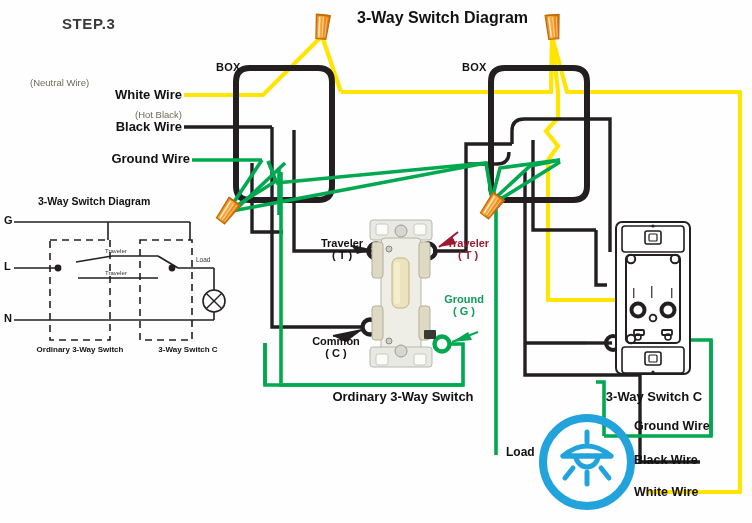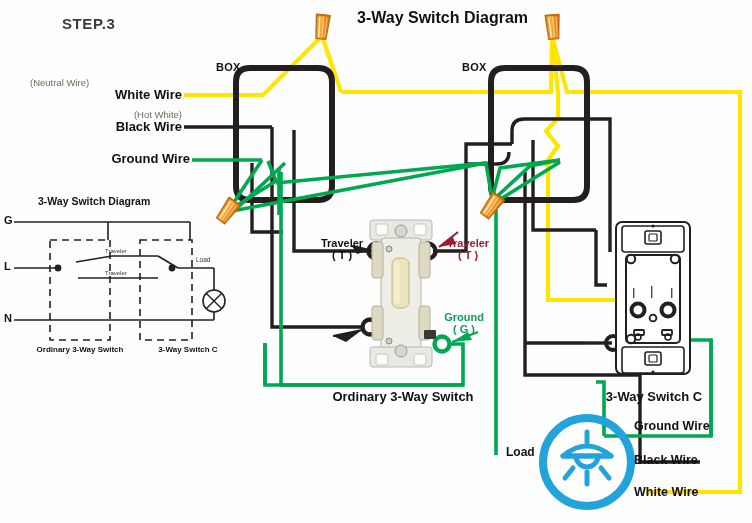--- a/index.html
+++ b/index.html
@@ -8,21 +8,21 @@
   #stage{position:relative;width:752px;height:523px;background:#fefefe;}
   #wiring{position:absolute;left:0;top:0;width:752px;height:523px;}
   .lbl{position:absolute;white-space:nowrap;line-height:1.05;}
   .step{left:62px;top:16px;font-size:15px;font-weight:bold;color:#3a3a3a;letter-spacing:.6px;}
   .title{left:357px;top:10px;font-size:16px;font-weight:bold;color:#111;}
   .sub{font-size:9.5px;color:#6e6a58;font-weight:normal;}
   .wirelabel{font-size:13px;font-weight:bold;color:#111;text-align:right;}
   .boxlbl{font-size:11px;font-weight:bold;color:#111;letter-spacing:.3px;}
   .term{font-size:11px;font-weight:bold;color:#111;text-align:center;}
   .term.red{color:#9e1b32;}
-  .term.grn{color:#0f9e58;margin-top:18px;}
+  .term.grn{color:#0f9e58;}
   .devname{font-size:13px;font-weight:bold;color:#111;text-align:center;}
   .schem-title{font-size:10.5px;font-weight:bold;color:#111;}
   .schem-node{font-size:11px;font-weight:bold;color:#111;}
   .schem-trav{font-size:6px;color:#333;}
   .schem-load{font-size:6.5px;color:#333;}
   .schem-cap{font-size:8px;font-weight:bold;color:#111;text-align:center;}
   .loadlbl{font-size:12px;font-weight:bold;color:#111;}
   .rlbl{font-size:12.5px;font-weight:bold;color:#111;}
 </style>
 </head>
@@ -284,39 +284,43 @@
 
 <div class="lbl step">STEP.3</div>
 <div class="lbl title">3-Way Switch Diagram</div>
 
 <div class="lbl" style="left:30px;top:78px;width:152px;">
   <div class="sub" style="text-align:left;">(Neutral Wire)</div>
   <div class="wirelabel">White Wire</div>
 </div>
 
 <div class="lbl" style="left:30px;top:110px;width:152px;">
-  <div class="sub" style="text-align:right;">(Hot White)</div>
+  <div class="sub" style="text-align:right;">(Hot Black)</div>
   <div class="wirelabel">Black  Wire</div>
 </div>
 
 <div class="lbl wirelabel" style="left:30px;top:152px;width:160px;">Ground  Wire</div>
 
 <div class="lbl boxlbl" style="left:216px;top:62px;">BOX</div>
 <div class="lbl boxlbl" style="left:462px;top:62px;">BOX</div>
 
 <div class="lbl term" style="left:310px;top:238px;width:64px;">
   <span>Traveler</span><br>
   <span>( T )</span>
 </div>
 
 <div class="lbl term red" style="left:436px;top:238px;width:64px;">
   <span>Traveler</span><br>
   <span>( T )</span>
 </div>
 
+<div class="lbl term" style="left:300px;top:336px;width:72px;">
+  <span>Common</span><br>
+  <span>( C )</span>
+</div>
 
 <div class="lbl term grn" style="left:432px;top:294px;width:64px;">
   <span>Ground</span><br>
   <span>( G )</span>
 </div>
 
 <div class="lbl devname" style="left:318px;top:390px;width:170px;">Ordinary 3-Way Switch</div>
 <div class="lbl devname" style="left:600px;top:390px;width:108px;">3-Way Switch C</div>
 
 <div class="lbl loadlbl" style="left:506px;top:446px;">Load</div>

